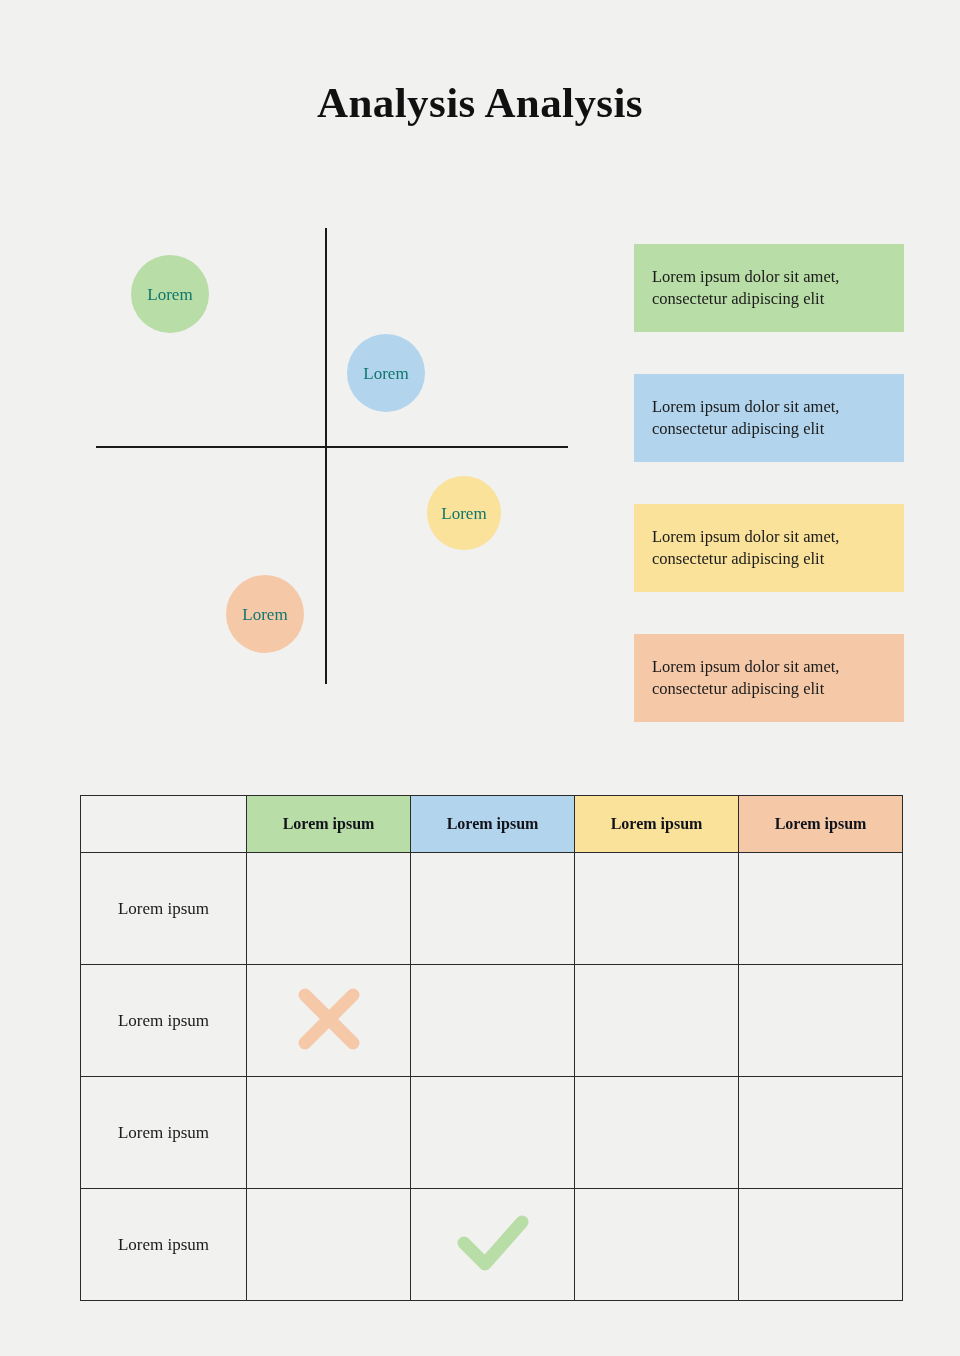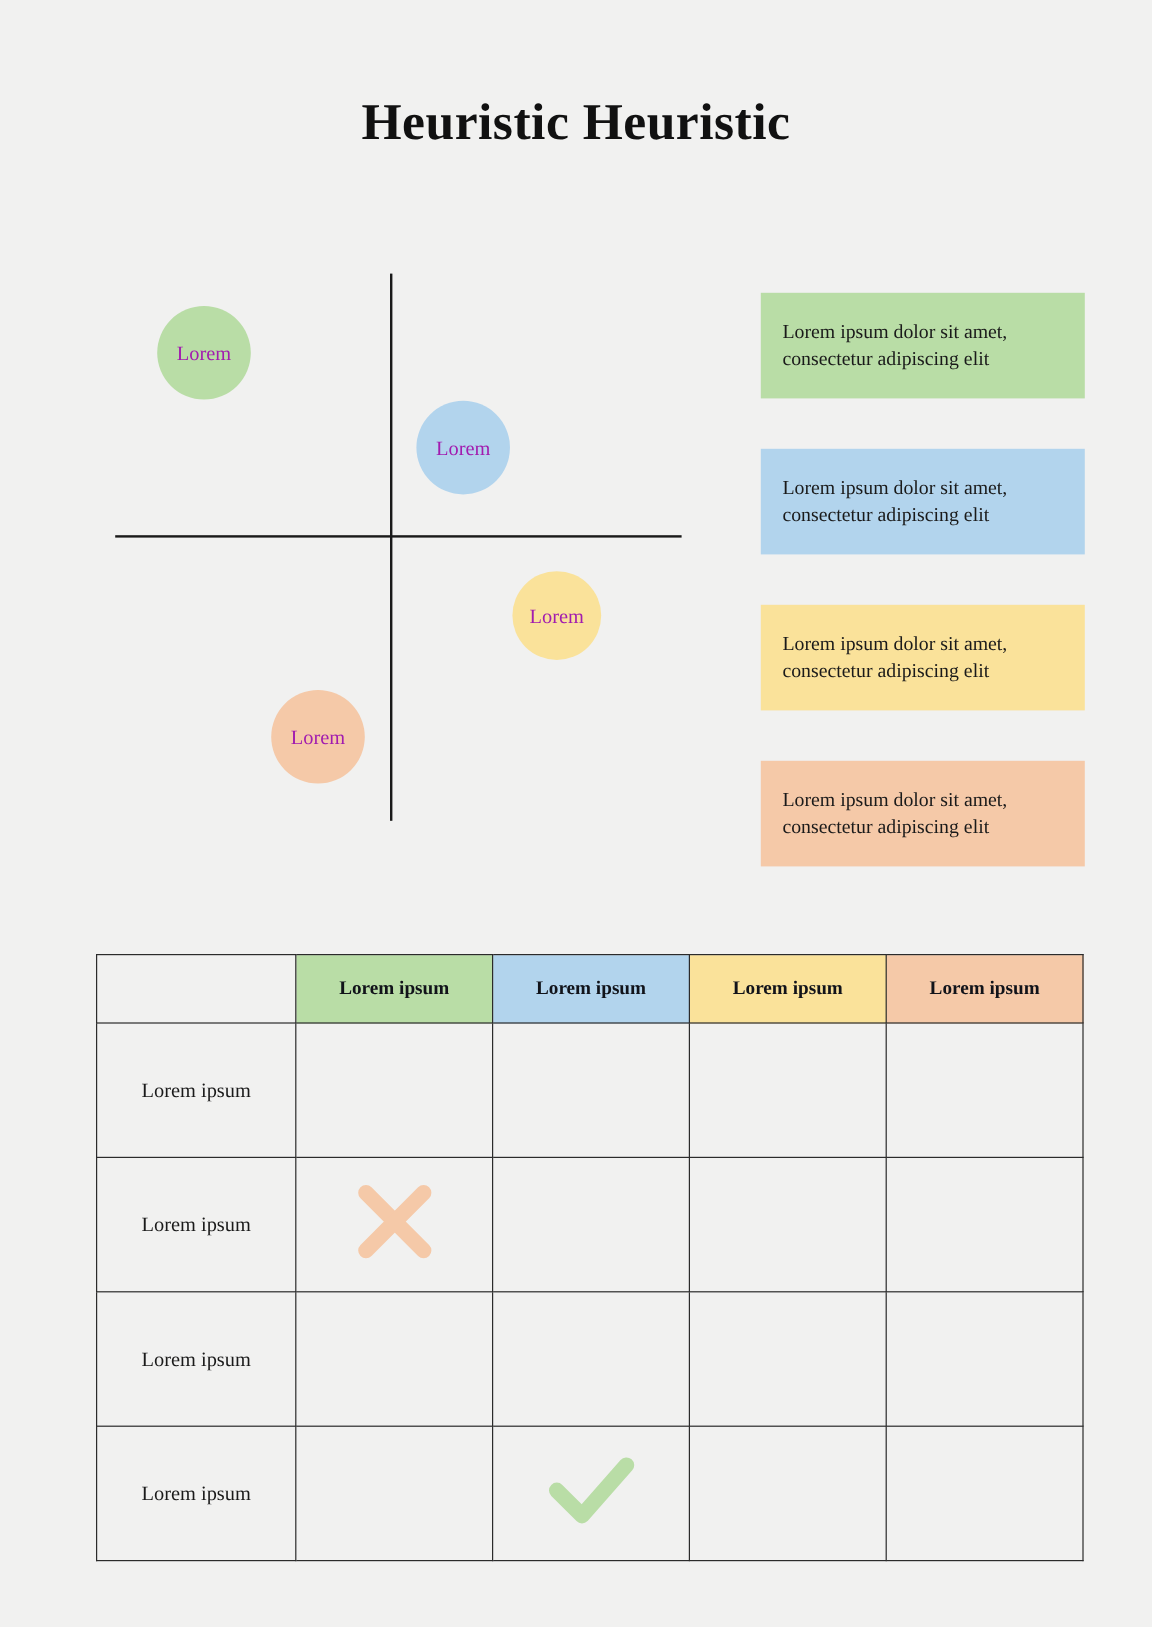--- a/index.html
+++ b/index.html
@@ -52,21 +52,21 @@
     height: 2px;
     background: #1a1a1a;
   }
   .bubble {
     position: absolute;
     border-radius: 50%;
     display: flex;
     align-items: center;
     justify-content: center;
     font-size: 17px;
-    color: #a21caf;
+    color: #0f766e;
     line-height: 1;
   }
   .bubble-green  { left: 51px;  top: 45px;  width: 78px; height: 78px; }
   .bubble-blue   { left: 267px; top: 124px; width: 78px; height: 78px; }
   .bubble-yellow { left: 347px; top: 266px; width: 74px; height: 74px; }
   .bubble-orange { left: 146px; top: 365px; width: 78px; height: 78px; }
 
   
   .legend {
     position: absolute;
@@ -131,21 +131,21 @@
   }
 
   .mark-wrap {
     display: inline-block;
     line-height: 0;
   }
 </style>
 </head>
 <body>
 
-<div class="page-title">Heuristic Heuristic</div>
+<div class="page-title">Analysis Analysis</div>
 
 <div class="quadrant">
   <div class="axis-vertical"></div>
   <div class="axis-horizontal"></div>
 
   <div class="bubble bubble-green" style="background: rgb(185, 221, 166);">Lorem</div>
 
   <div class="bubble bubble-blue" style="background: rgb(178, 212, 237);">Lorem</div>
 
   <div class="bubble bubble-yellow" style="background: rgb(250, 226, 154);">Lorem</div>

